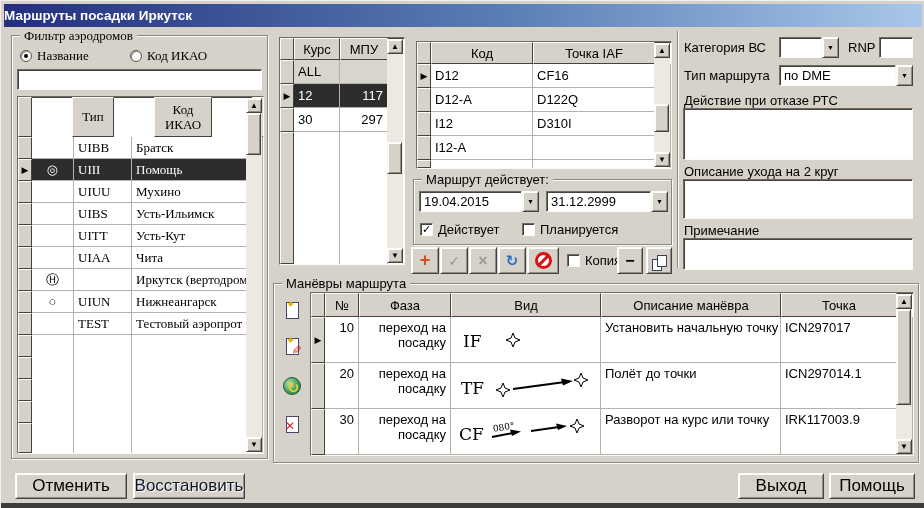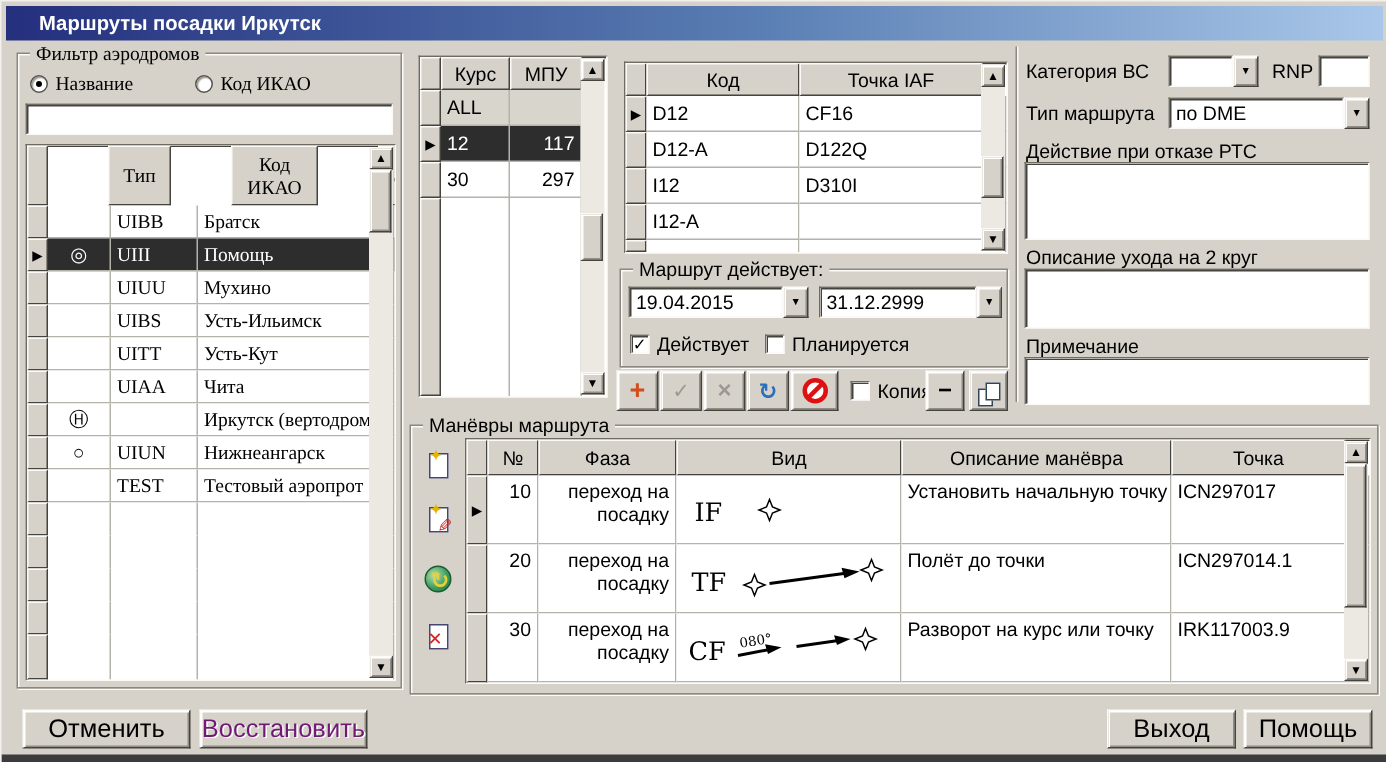--- a/index.html
+++ b/index.html
@@ -2,21 +2,21 @@
 <html><head>
 <meta charset="utf-8">
 <style>
   html,body{margin:0;padding:0;background:#9a9a9a;}
   *{box-sizing:border-box;}
   .win{position:relative;width:924px;height:508px;background:#d6d2ca;
        font-family:"Liberation Sans","DejaVu Sans",sans-serif;font-size:13px;color:#000;overflow:hidden;
        border-top:1px solid #f2f0ec;border-left:1px solid #f2f0ec;}
   .titlebar{position:absolute;left:3px;top:3px;width:918px;height:23px;
        background:linear-gradient(to right,#242f7e,#5a7fb4 55%,#a9c7e9);
-       color:#fff;font-weight:bold;font-size:13.5px;display:flex;align-items:center;padding-left:22px;}
+       color:#fff;font-weight:bold;font-size:13.5px;display:flex;align-items:center;padding-left:0;}
   .bottomstrip{position:absolute;left:0;right:0;bottom:0;height:5px;background:#3c3c3c;}
   .group{position:absolute;border:1px solid #8a887f;box-shadow:inset 1px 1px 0 #fbfaf7,1px 1px 0 #fbfaf7;}
   .glabel{position:absolute;top:-8px;left:8px;background:#d6d2ca;padding:0 4px;line-height:15px;}
   .btn3d{background:#d6d2ca;border:1px solid;border-color:#fbfaf7 #45433e #45433e #fbfaf7;
          box-shadow:inset 1px 1px 0 #fff,inset -1px -1px 0 #8f8d86;cursor:pointer;
          display:flex;align-items:center;justify-content:center;}
   .sunken{background:#fff;border:1px solid;border-color:#6e6b63 #fbfaf7 #fbfaf7 #6e6b63;
           box-shadow:inset 1px 1px 0 #45433e;}
   .tbl{position:absolute;background:#fff;border:1px solid;border-color:#6e6b63 #fbfaf7 #fbfaf7 #6e6b63;
        box-shadow:inset 1px 1px 0 #45433e;overflow:hidden;}
@@ -45,21 +45,21 @@
   .cbx{display:flex;align-items:center;gap:5px;position:absolute;cursor:pointer;}
   .cbox{width:13px;height:13px;background:#fff;border:1px solid;border-color:#6e6b63 #fbfaf7 #fbfaf7 #6e6b63;
         box-shadow:inset 1px 1px 0 #45433e;display:flex;align-items:center;justify-content:center;
         font-size:11px;font-weight:bold;flex-shrink:0;}
   .combo{position:absolute;display:flex;height:21px;}
   .cfield{flex:1;background:#fff;border:1px solid;border-color:#6e6b63 #fbfaf7 #fbfaf7 #6e6b63;
         box-shadow:inset 1px 1px 0 #45433e;padding:2px 4px;overflow:hidden;white-space:nowrap;}
   .cbtn{width:17px;font-size:7px;flex-shrink:0;}
   .lbl{position:absolute;line-height:15px;}
   .fbtn{position:absolute;height:26px;font-size:17px;}
-  .fbtn.disabled{color:#701a75;text-shadow:1px 1px 0 #fff;cursor:default;}
+  .fbtn.disabled{color:#0f172a;text-shadow:1px 1px 0 #fff;cursor:default;}
   .tb{position:absolute;top:246px;height:27px;}
   .tbg{font-weight:bold;}
   .vdiv{position:absolute;left:676px;top:30px;bottom:240px;width:2px;
         border-left:1px solid #8a887f;border-right:1px solid #fbfaf7;}
   .mico{position:absolute;width:22px;height:22px;cursor:pointer;}
   .page{position:absolute;left:4px;top:2px;width:13px;height:17px;background:#fff;border:1px solid #46466e;}
   .spk{position:absolute;left:-1px;top:-4px;color:#e8b400;font-size:11px;line-height:1;}
   .pen{position:absolute;right:-3px;bottom:-2px;color:#c22;font-size:12px;line-height:1;transform:rotate(90deg);}
   .delx{position:absolute;left:-2px;bottom:0px;color:#d22;font-weight:bold;font-size:12px;line-height:1;}
   .globe{position:absolute;left:1px;top:1px;width:18px;height:18px;border-radius:50%;
@@ -307,21 +307,21 @@
       <span class="cbtn btn3d">▼</span>
     </div>
     <div class="combo" style="left:132px;top:11px;width:122px;">
       <span class="cfield">31.12.2999</span>
       <span class="cbtn btn3d">▼</span>
     </div>
     <div class="cbx" style="left:6px;top:42px;">
       <span class="cbox">✓</span>
       <span>Действует</span>
     </div>
-    <div class="cbx" style="left:96px;top:42px;">
+    <div class="cbx" style="left:108px;top:42px;">
       <span class="cbox"></span>
       <span>Планируется</span>
     </div>
   </div>
 
   <div class="tb btn3d tbg" style="left:410px;width:28px;color:#cf4f1f;font-size:18px;">
       <span>+</span>
     </div>
   <div class="tb btn3d tbg" style="left:439px;width:28px;color:#9c9992;font-size:14px;">
       <span>✓</span>

